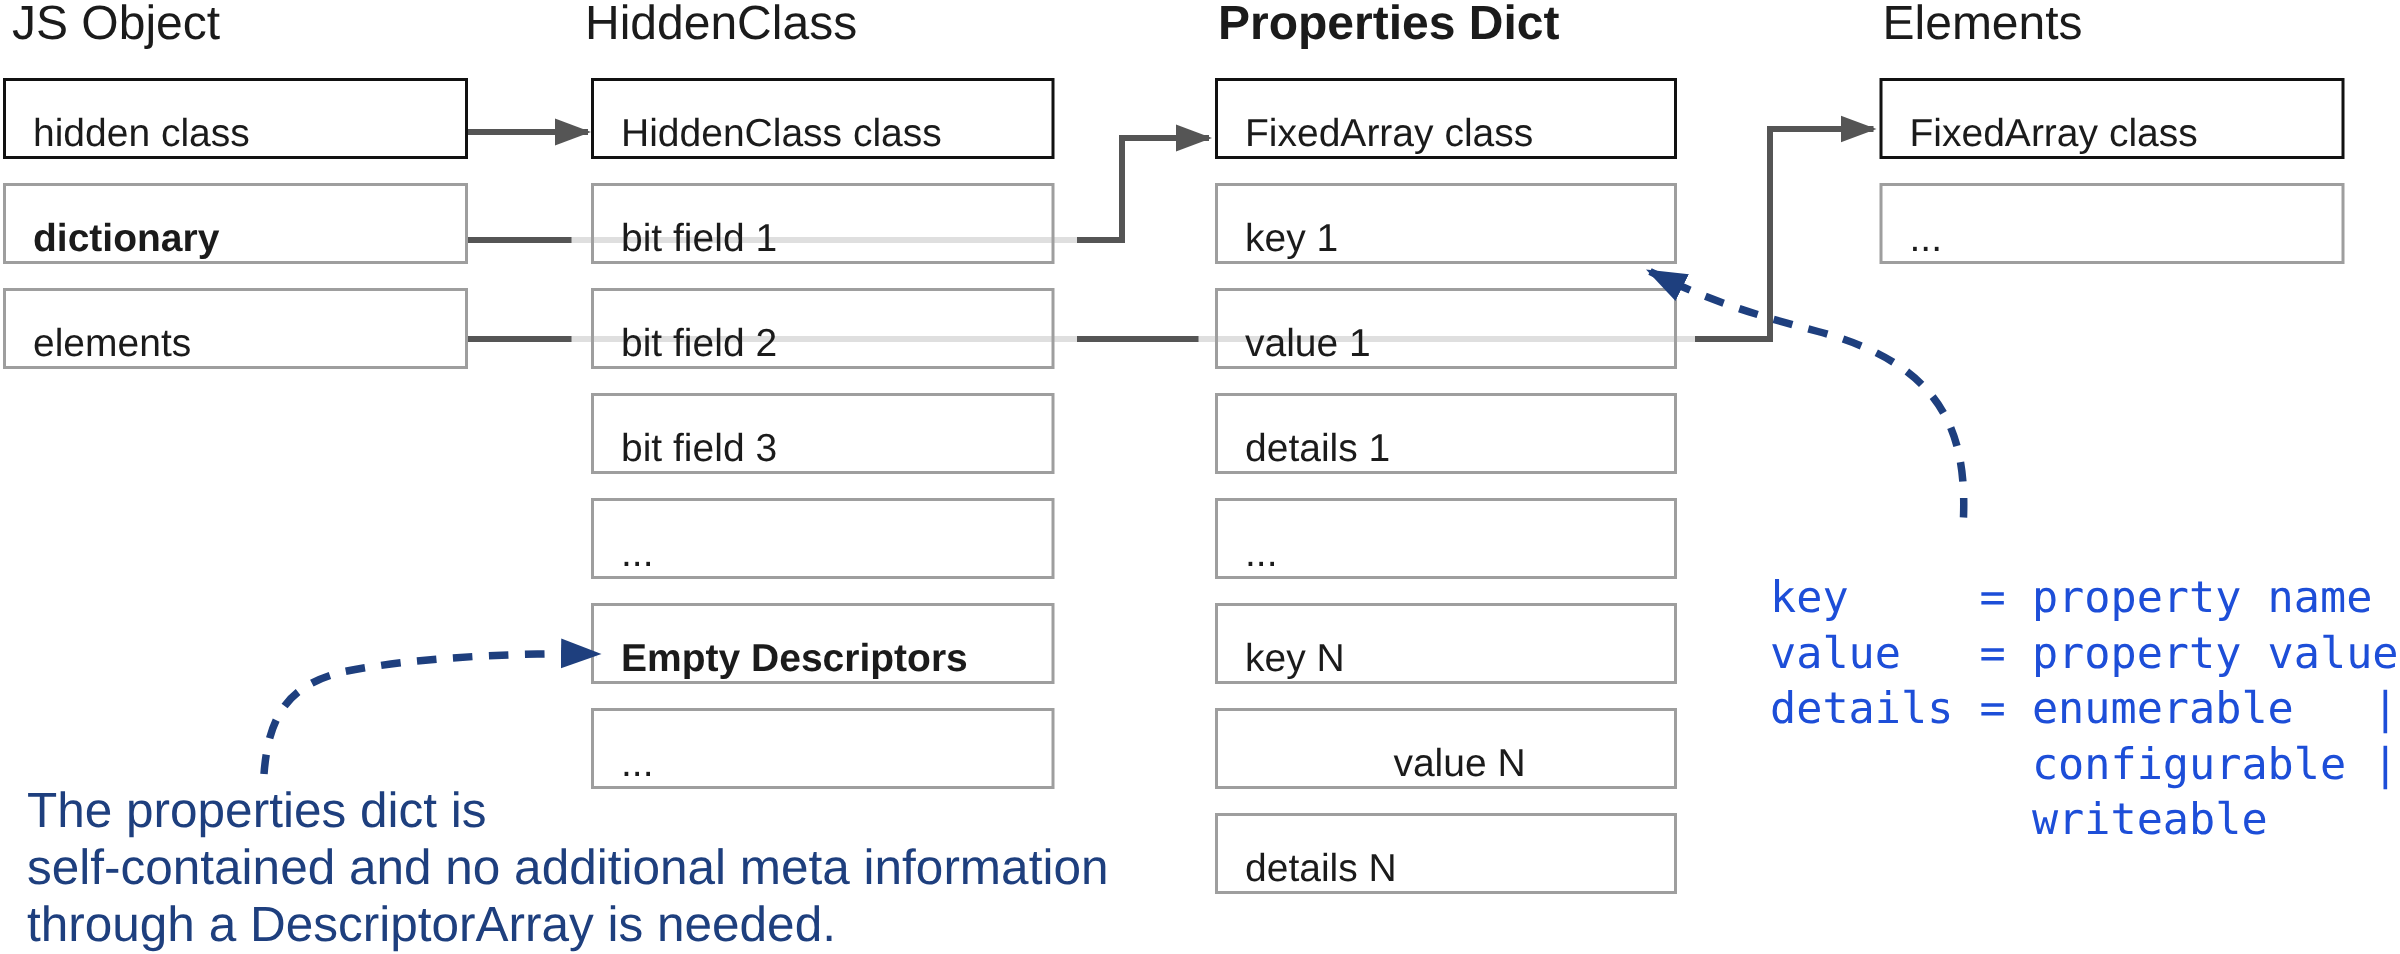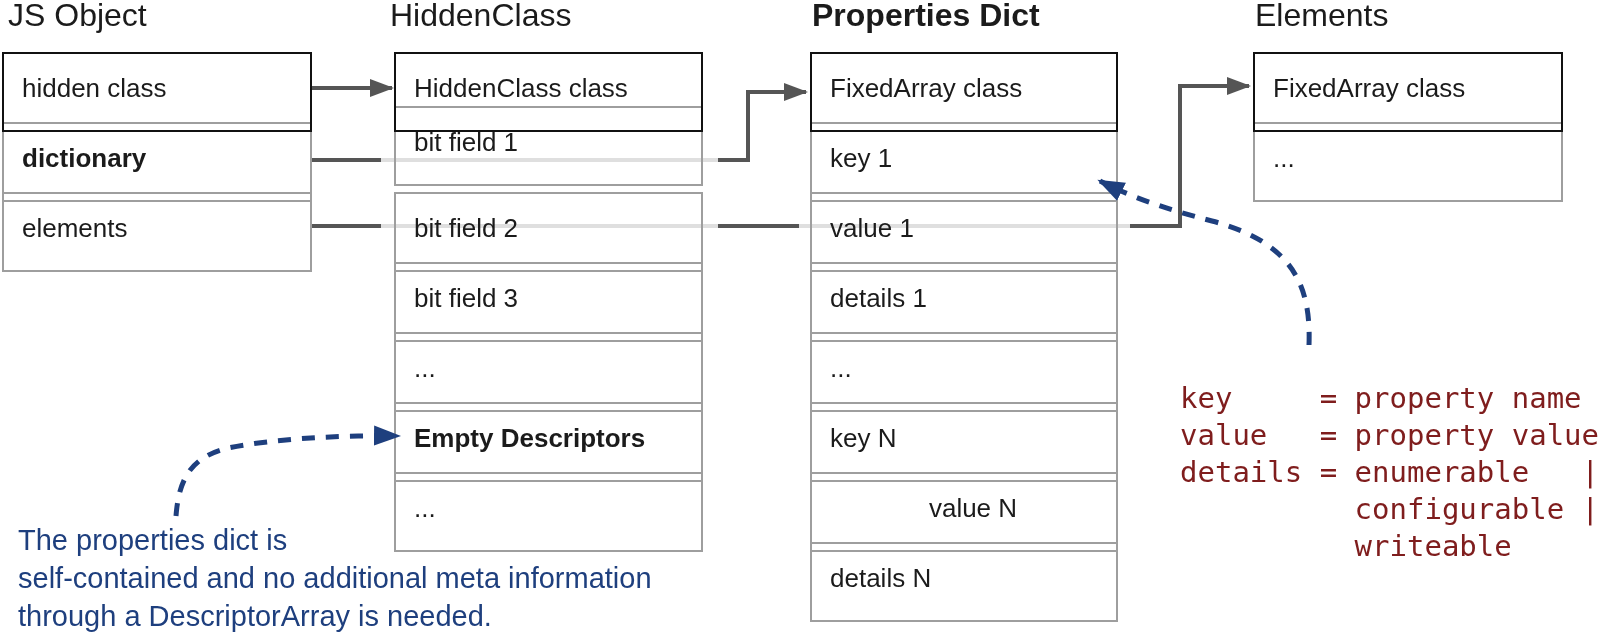--- a/index.html
+++ b/index.html
@@ -7,38 +7,38 @@
     position:relative;width:1600px;height:636px;overflow:hidden;
     font-family:"Liberation Sans",sans-serif;color:#1b1b1b;background:#ffffff;
   }
   svg.layer{position:absolute;left:0;top:0;width:1600px;height:636px;}
   .underlay{z-index:0;}
   .overlay{z-index:3;pointer-events:none;}
   .col{position:absolute;top:0;z-index:1;}
   .col-title{position:absolute;top:-4px;font-size:32px;line-height:38px;white-space:nowrap;}
   .col-title.bold{font-weight:700;}
   .row{
-    position:absolute;left:0;width:100%;height:80px;box-sizing:border-box;
+    position:absolute;left:0;width:100%;height:54px;box-sizing:border-box;
     border:2px solid #9e9e9e;background:transparent;
   }
   .row.header{border-color:#111111;z-index:2;}
   .row .lbl{
     display:block;padding-left:18px;font-size:26px;line-height:68px;white-space:nowrap;
   }
   .row .lbl.bold{font-weight:700;}
   .note-left{
     position:absolute;left:18px;top:521px;z-index:2;color:#1e3f7e;
-    font-size:29px;line-height:38px;white-space:nowrap;
+    font-size:33px;line-height:38px;white-space:nowrap;
   }
   .note-right-title{
     position:absolute;left:1177px;top:343px;z-index:2;color:#1e3f7e;
     font-size:28px;line-height:34px;white-space:nowrap;
   }
   .note-right-code{
-    position:absolute;left:1180px;top:380px;z-index:2;color:#7f1d1d;
+    position:absolute;left:1180px;top:380px;z-index:2;color:#1d4ed8;
     font-family:"DejaVu Sans Mono",monospace;font-size:29px;line-height:37px;
   }
   .note-right-code div{white-space:pre;}
 </style>
 </head>
 <body>
 
 <div class="canvas">
 
   <svg class="layer underlay">
@@ -58,21 +58,21 @@
     <div class="row" style="top:192px;">
       <span class="lbl">elements</span>
     </div>
   </div>
 
   <div class="col" style="left:394px;width:309px;">
     <div class="col-title" style="left:-4px;">HiddenClass</div>
     <div class="row header" style="top:52px;">
       <span class="lbl">HiddenClass class</span>
     </div>
-    <div class="row" style="top:106px;">
+    <div class="row" style="top:122px;">
       <span class="lbl">bit field 1</span>
     </div>
     <div class="row" style="top:192px;">
       <span class="lbl">bit field 2</span>
     </div>
     <div class="row" style="top:262px;">
       <span class="lbl">bit field 3</span>
     </div>
     <div class="row" style="top:332px;">
       <span class="lbl">...</span>

